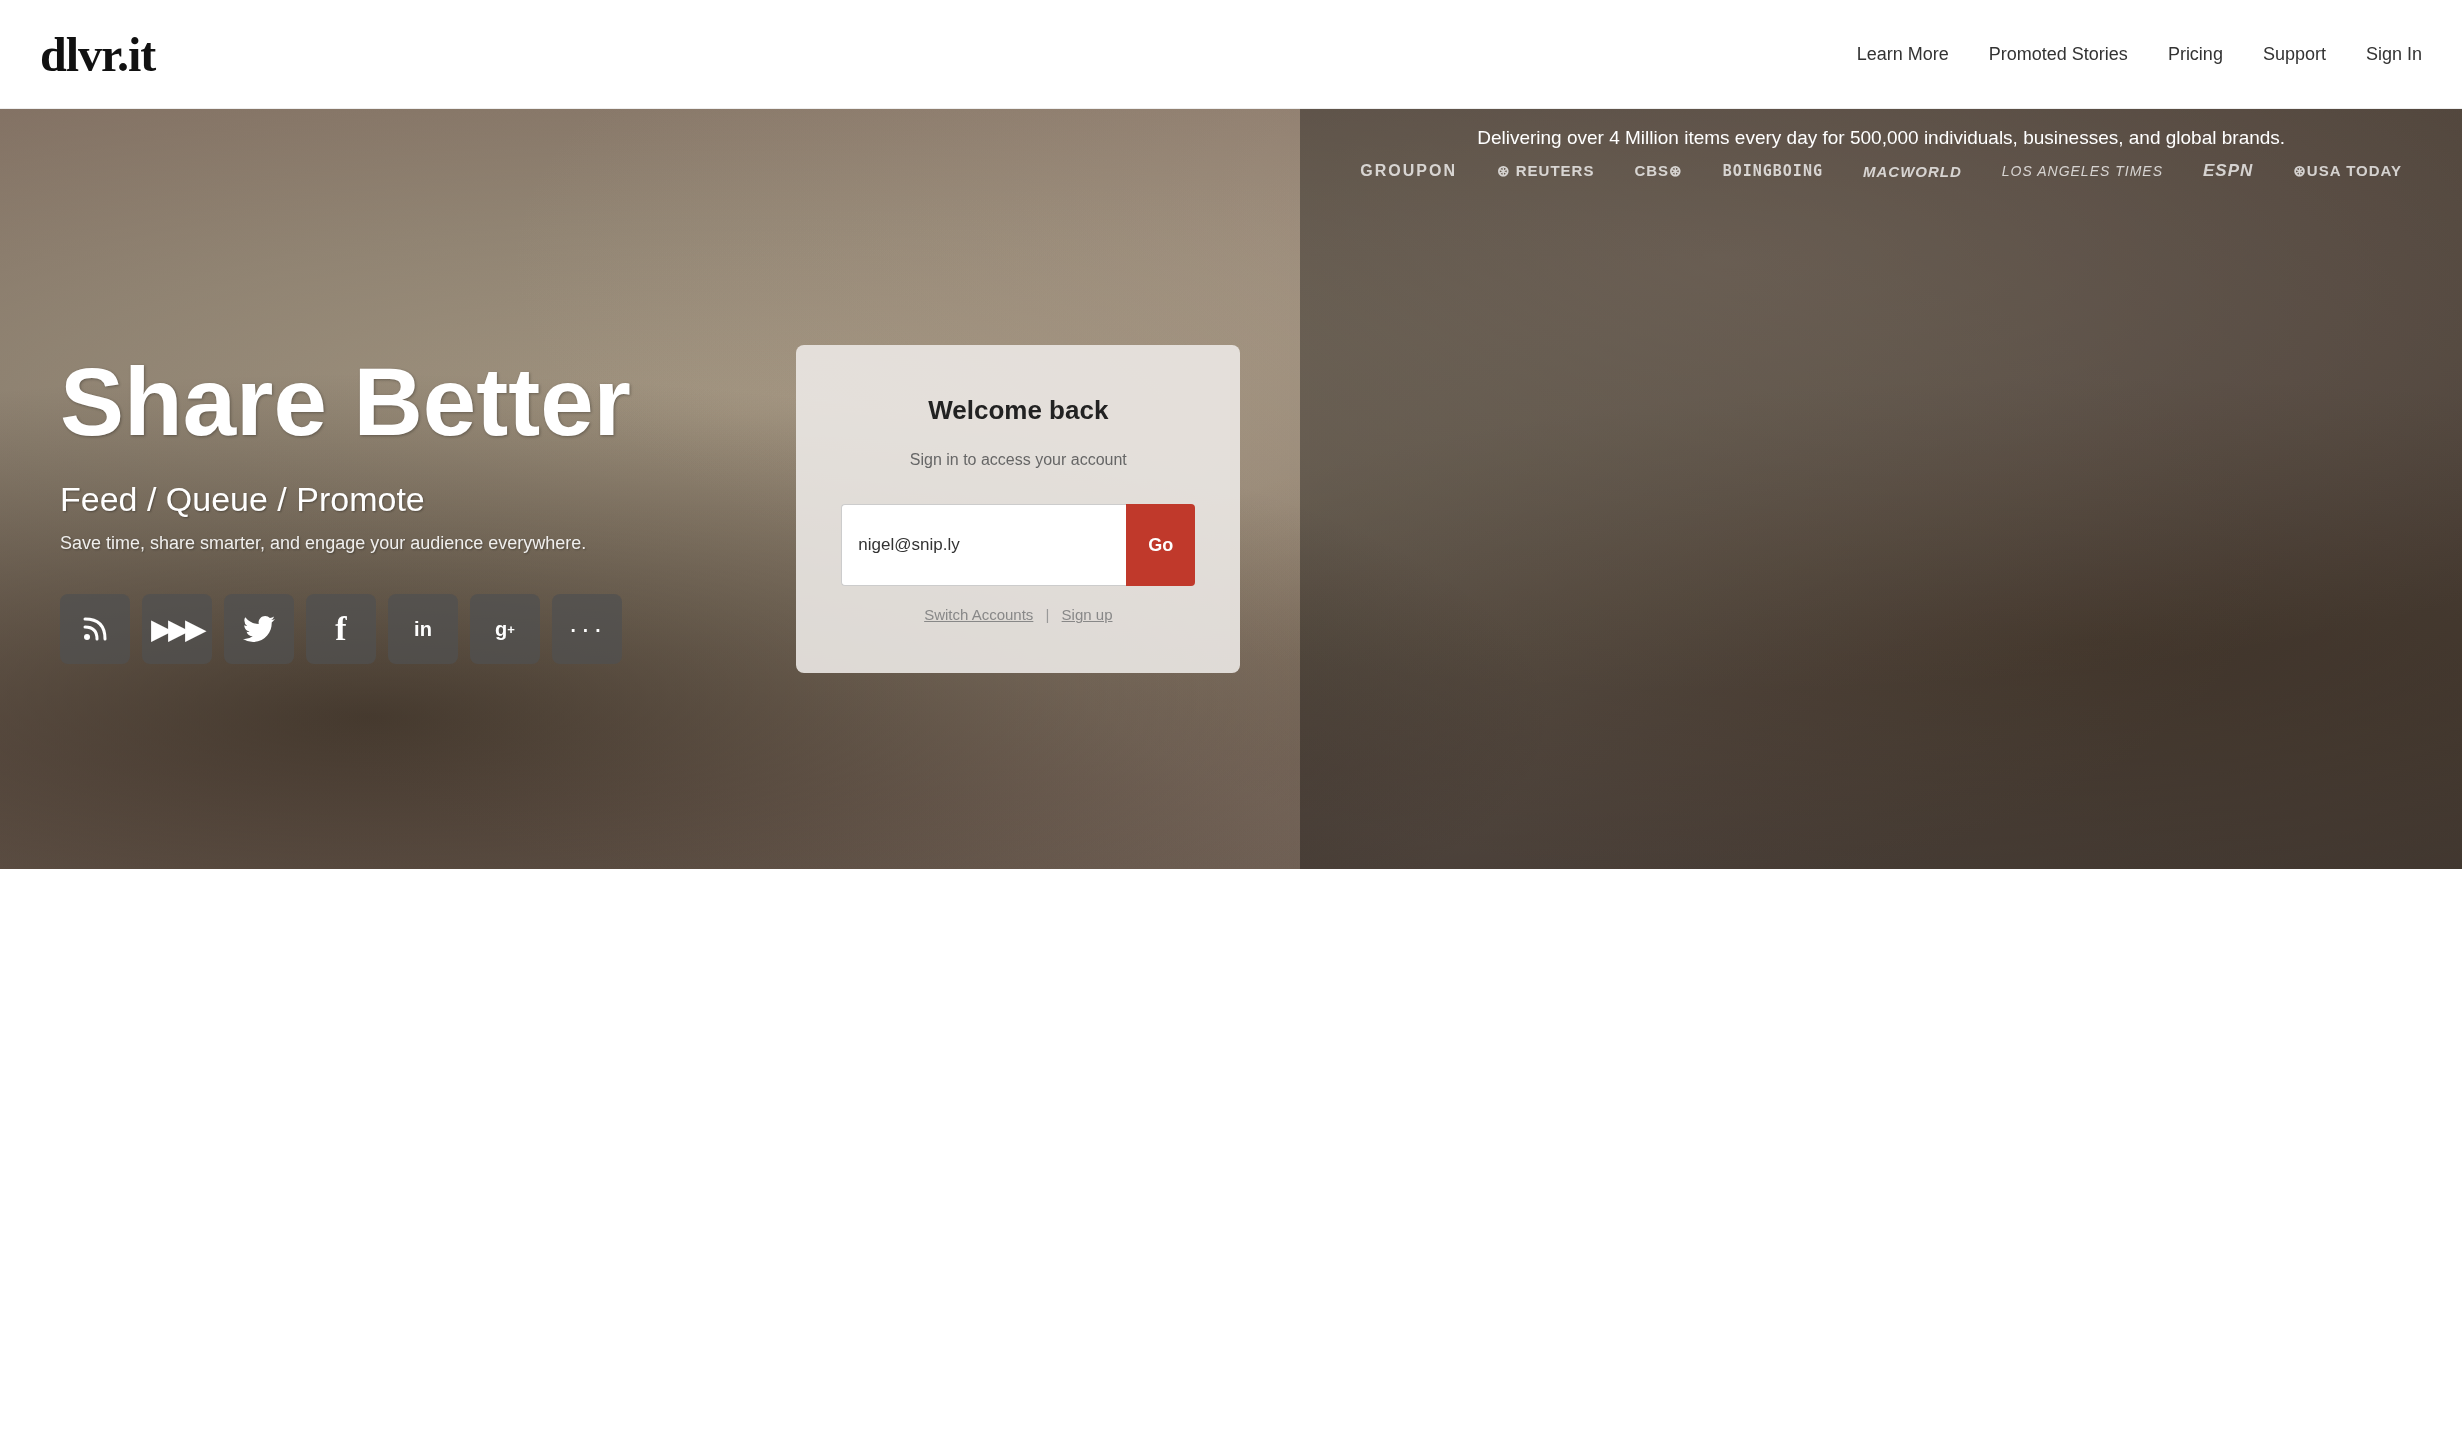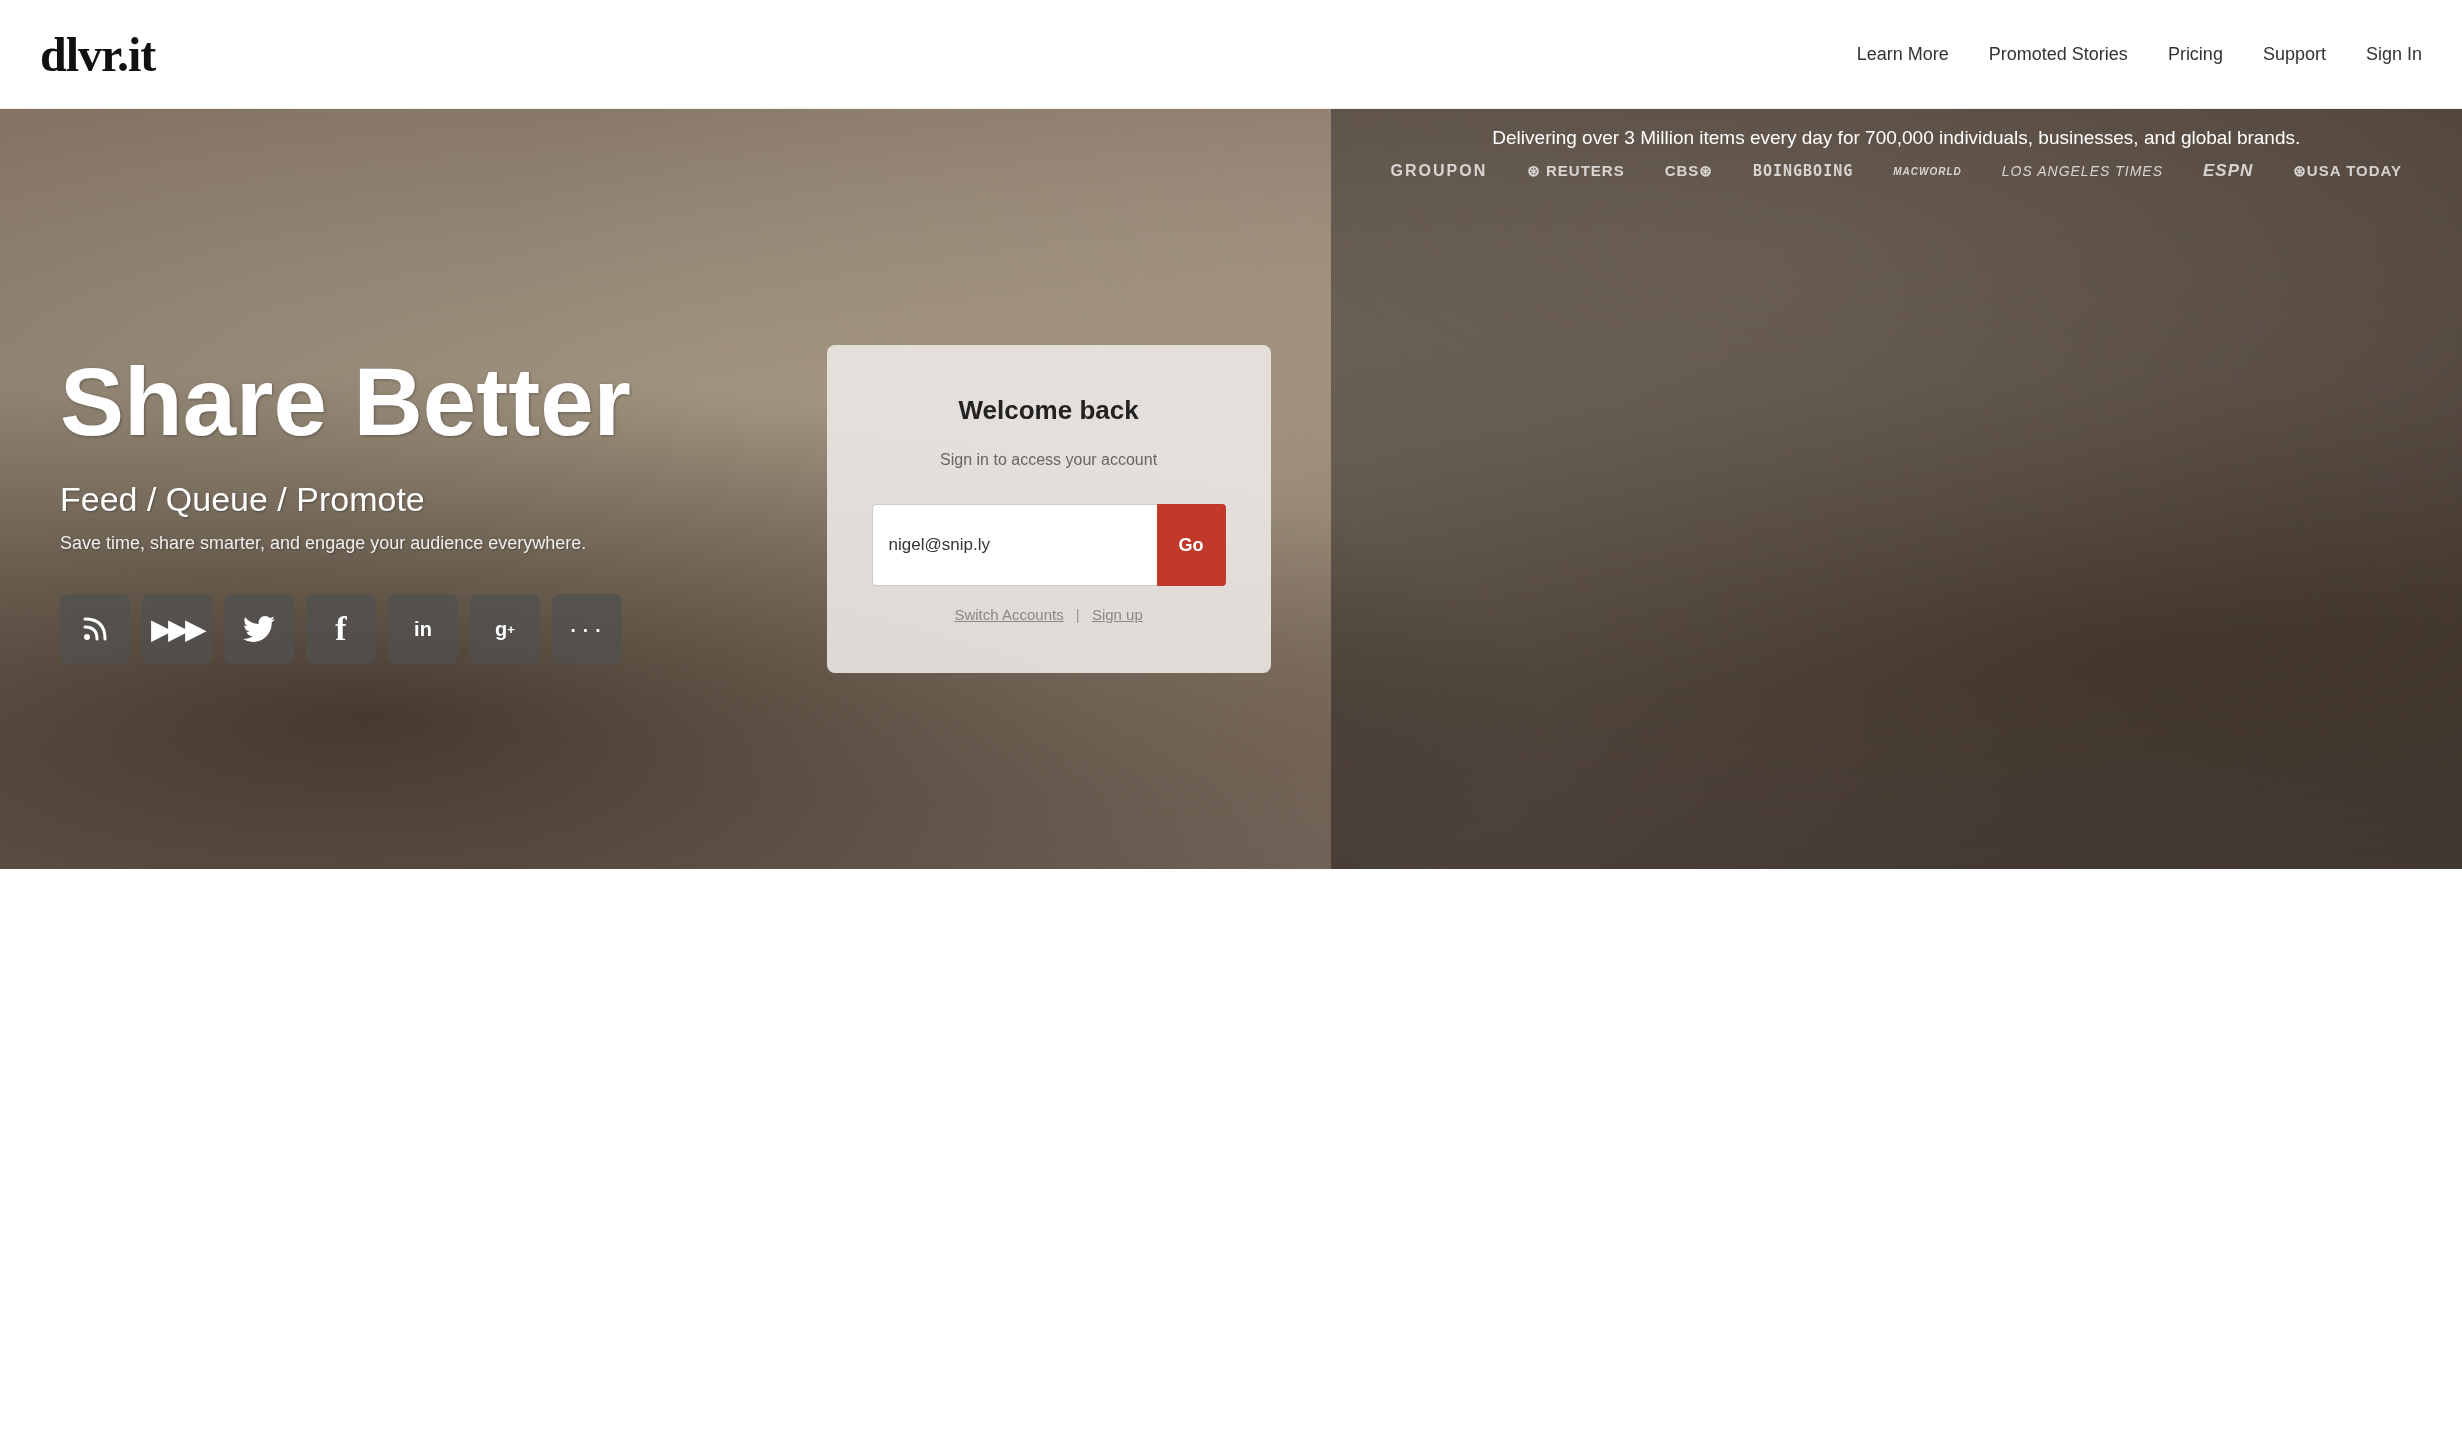--- a/index.html
+++ b/index.html
@@ -235,21 +235,21 @@
       font-size: 15px;
       font-weight: 700;
       letter-spacing: 1px;
       text-transform: uppercase;
     }
 
     .brand-logo.groupon { font-size: 16px; letter-spacing: 2px; }
     .brand-logo.reuters { font-size: 15px; }
     .brand-logo.cbs { font-size: 15px; }
     .brand-logo.boing { font-size: 15px; font-family: monospace; }
-    .brand-logo.macworld { font-size: 10px; font-style: italic; }
+    .brand-logo.macworld { font-size: 15px; font-style: italic; }
     .brand-logo.latimes { font-size: 14px; font-style: italic; font-weight: 400; }
     .brand-logo.espn { font-size: 16px; font-weight: 900; }
     .brand-logo.usatoday { font-size: 15px; }
 
   </style>
 </head>
 <body>
 
 <header class="header">
   <div class="logo">dlvr.it</div>
@@ -314,21 +314,21 @@
 
       <div class="signin-links">
         <a>Switch Accounts</a>
         <span class="separator">|</span>
         <a>Sign up</a>
       </div>
     </div>
   </div>
 
   <div class="stats-bar">
-    <p class="stats-text">Delivering over 3 Million items every day for 700,000 individuals, businesses, and global brands.</p>
+    <p class="stats-text">Delivering over 4 Million items every day for 500,000 individuals, businesses, and global brands.</p>
     <div class="brand-logos">
       <span class="brand-logo groupon">GROUPON</span>
       <span class="brand-logo reuters">⊛ REUTERS</span>
       <span class="brand-logo cbs">CBS⊛</span>
       <span class="brand-logo boing" style="font-family: monospace; font-weight:700;">boingboing</span>
       <span class="brand-logo macworld" style="font-style:italic;">Macworld</span>
       <span class="brand-logo latimes" style="font-style:italic; font-weight:400; font-size:14px;">Los Angeles Times</span>
       <span class="brand-logo espn" style="font-weight:900; font-size:17px; font-style:italic;">ESPN</span>
       <span class="brand-logo usatoday">⊛USA TODAY</span>
     </div>

